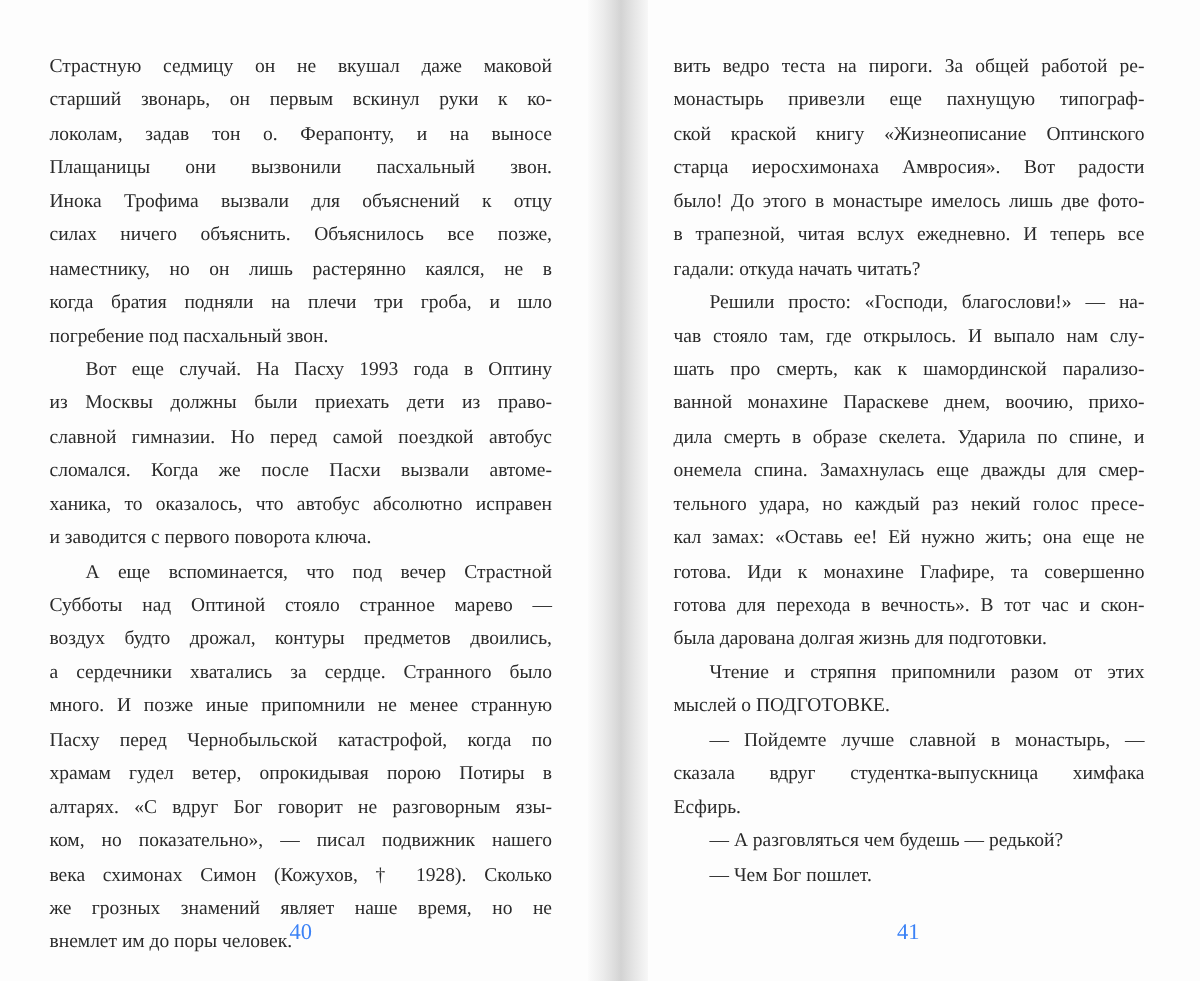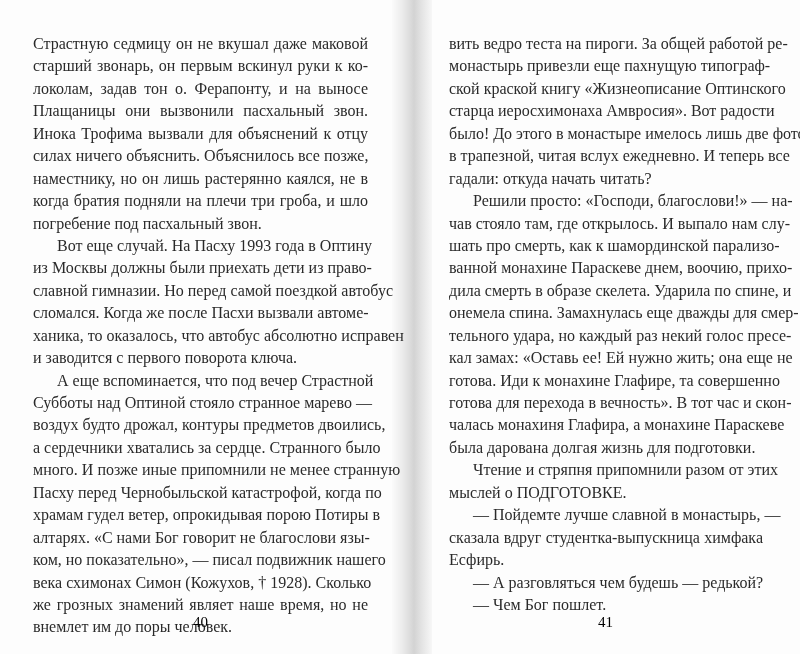--- a/index.html
+++ b/index.html
@@ -11,28 +11,28 @@
     }
     .spread { position: relative; width: 800px; height: 654px; background: #fdfdfd; }
     .gutter {
       position: absolute; left: 392px; top: 0; width: 40px; height: 654px;
       background: linear-gradient(to right, #fbfbfb 0%, #ececec 25%, #dcdcdc 45%, #d3d3d3 55%, #e4e4e4 75%, #f7f7f7 100%);
     }
     .page { position: absolute; top: 33px; }
     .page.left { left: 33px; width: 335px; }
     .page.right { left: 449px; width: 314px; }
     .line {
-      height: 22.45px; line-height: 22.45px; font-size: 16px;
+      height: 22.45px; line-height: 22.45px; font-size: 13px;
       white-space: nowrap; text-align: justify; text-align-last: justify;
       overflow: visible;
     }
     .line.last { text-align-last: left; }
     .line.indent { padding-left: 24px; }
     .page-number {
-      position: absolute; top: 614px; font-size: 15px; color: #000000;
+      position: absolute; top: 614px; font-size: 15px; color: #3b82f6;
       font-family: "Liberation Serif", serif;
     }
     .page-number.left { left: 193px; }
     .page-number.right { left: 598px; }
   </style>
 </head>
 <body>
 
 <div class="spread">
   <div class="gutter"></div>
@@ -53,21 +53,21 @@
       <div class="line">сломался. Когда же после Пасхи вызвали автоме-</div>
       <div class="line">ханика, то оказалось, что автобус абсолютно исправен</div>
       <div class="line last">и заводится с первого поворота ключа.</div>
       <div class="line indent">А еще вспоминается, что под вечер Страстной</div>
       <div class="line">Субботы над Оптиной стояло странное марево —</div>
       <div class="line">воздух будто дрожал, контуры предметов двоились,</div>
       <div class="line">а сердечники хватались за сердце. Странного было</div>
       <div class="line">много. И позже иные припомнили не менее странную</div>
       <div class="line">Пасху перед Чернобыльской катастрофой, когда по</div>
       <div class="line">храмам гудел ветер, опрокидывая порою Потиры в</div>
-      <div class="line">алтарях. «С нами Бог говорит не благослови язы-</div>
+      <div class="line">алтарях. «С вдруг Бог говорит не разговорным язы-</div>
       <div class="line">ком, но показательно», — писал подвижник нашего</div>
       <div class="line">века схимонах Симон (Кожухов, † 1928). Сколько</div>
       <div class="line">же грозных знамений являет наше время, но не</div>
       <div class="line last">внемлет им до поры человек.</div>
     </div>
   <div class="page-number left">40</div>
 
   <div class="page right" id="right-page">
       <div class="line">вить ведро теста на пироги. За общей работой ре-</div>
       <div class="line">монастырь привезли еще пахнущую типограф-</div>
@@ -79,21 +79,20 @@
       <div class="line indent">Решили просто: «Господи, благослови!» — на-</div>
       <div class="line">чав стояло там, где открылось. И выпало нам слу-</div>
       <div class="line">шать про смерть, как к шамординской парализо-</div>
       <div class="line">ванной монахине Параскеве днем, воочию, прихо-</div>
       <div class="line">дила смерть в образе скелета. Ударила по спине, и</div>
       <div class="line">онемела спина. Замахнулась еще дважды для смер-</div>
       <div class="line">тельного удара, но каждый раз некий голос пресе-</div>
       <div class="line">кал замах: «Оставь ее! Ей нужно жить; она еще не</div>
       <div class="line">готова. Иди к монахине Глафире, та совершенно</div>
       <div class="line">готова для перехода в вечность». В тот час и скон-</div>
-      <div class="line">чалась монахиня Глафира, а монахине Параскеве</div>
       <div class="line last">была дарована долгая жизнь для подготовки.</div>
       <div class="line indent">Чтение и стряпня припомнили разом от этих</div>
       <div class="line last">мыслей о ПОДГОТОВКЕ.</div>
       <div class="line indent">— Пойдемте лучше славной в монастырь, —</div>
       <div class="line">сказала вдруг студентка-выпускница химфака</div>
       <div class="line last">Есфирь.</div>
       <div class="line indent last">— А разговляться чем будешь — редькой?</div>
       <div class="line indent last">— Чем Бог пошлет.</div>
     </div>
   <div class="page-number right">41</div>

